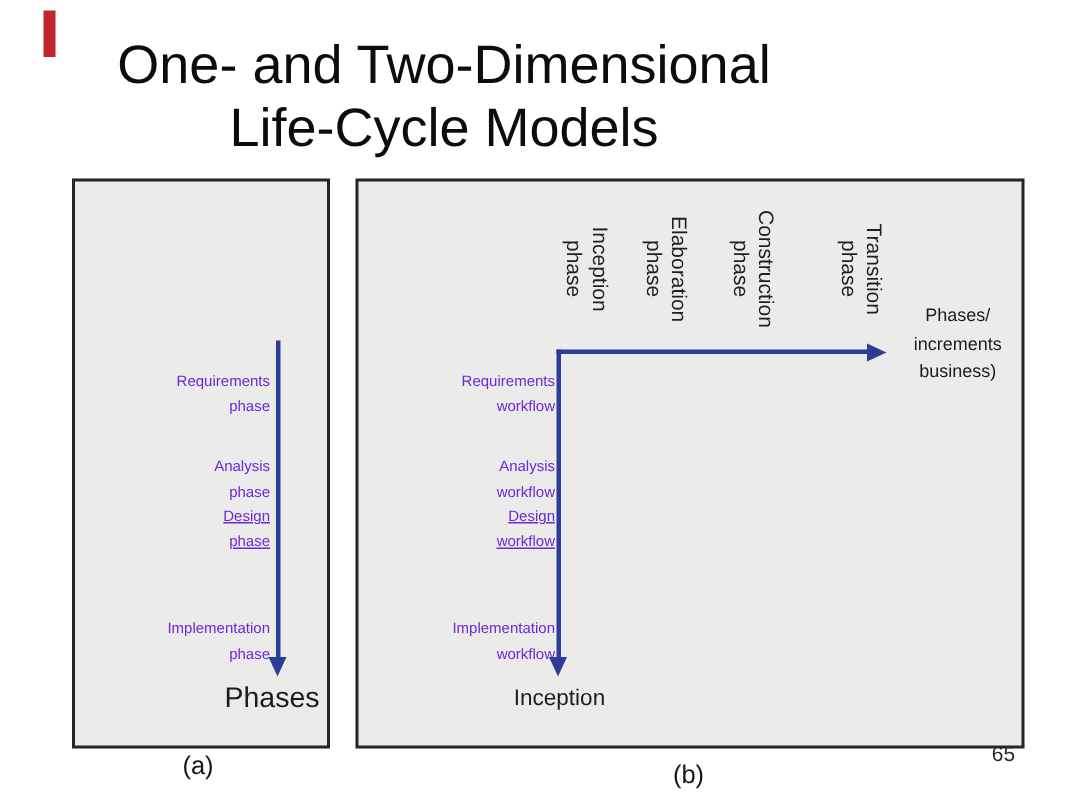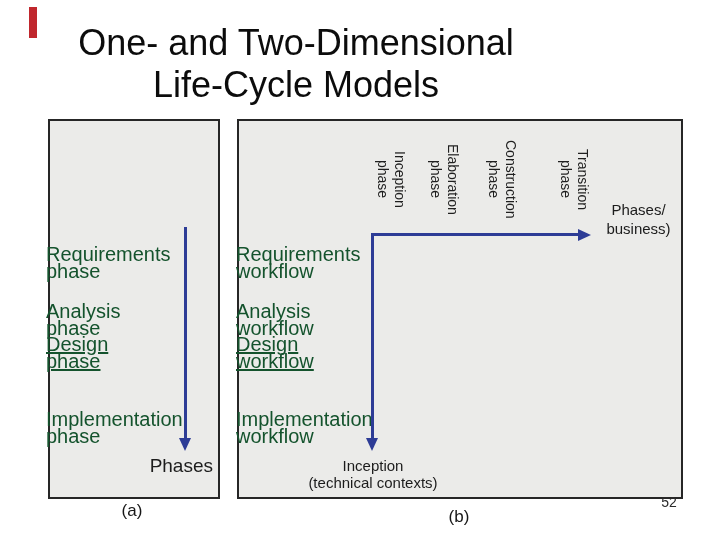--- a/index.html
+++ b/index.html
@@ -31,24 +31,24 @@
 
   .panel {
     background: #ebebe9;
     border: 2px solid #262626;
   }
   #panel-a { left: 48px;  top: 119px; width: 172px; height: 380px; }
   #panel-b { left: 237px; top: 119px; width: 446px; height: 380px; }
 
   .row-label {
     width: 134px;
-    text-align: left;
-    font-size: 20px;
+    text-align: right;
+    font-size: 10px;
     line-height: 17px;
-    color: #14532d;
+    color: #6d28d9;
   }
   .a-row { left: 46px; }
   .b-row { left: 236px; }
   .row-0 { top: 246px; }
   .row-1 { top: 303px; }
   .row-2 { top: 336px; text-decoration: underline; }
   .row-3 { top: 411px; }
 
   .col-label {
     top: 130px;
@@ -94,21 +94,21 @@
     font-size: 19px; line-height: 17px;
   }
   #b-y-axis-label {
     left: 293px; top: 457px; width: 160px;
     text-align: center;
     font-size: 15px; line-height: 17px;
   }
   #b-x-axis-label {
     left: 593px; top: 201px; width: 91px;
     text-align: center;
-    font-size: 15px; line-height: 18.5px;
+    font-size: 12px; line-height: 18.5px;
   }
 
   .caption {
     width: 60px;
     text-align: center;
     font-size: 17px;
     color: #161616;
   }
   #caption-a { left: 102px; top: 501px; }
   #caption-b { left: 429px; top: 507px; }
@@ -189,23 +189,23 @@
   <div>workflow</div>
 </div>
 
 <div class="abs arrow-line-h" id="b-arrow-hline" style="background: rgb(45, 60, 150);"></div>
 <div class="abs arrow-head-right" id="b-arrow-hhead" style="border-left-color: rgb(45, 60, 150);"></div>
 <div class="abs arrow-line-v" id="b-arrow-vline" style="background: rgb(45, 60, 150);"></div>
 <div class="abs arrow-head-down" id="b-arrow-vhead" style="border-top-color: rgb(45, 60, 150);"></div>
 
 <div class="abs" id="b-x-axis-label">
   <div>Phases/</div>
+  <div>increments</div>
   <div>business)</div>
 </div>
 
 <div class="abs" id="b-y-axis-label">
   <div>Inception</div>
-  <div>(technical contexts)</div>
 </div>
 
 <div class="abs caption" id="caption-b">(b)</div>
 
-<div class="abs" id="page-number">52</div>
+<div class="abs" id="page-number">65</div>
 
 </body></html>

